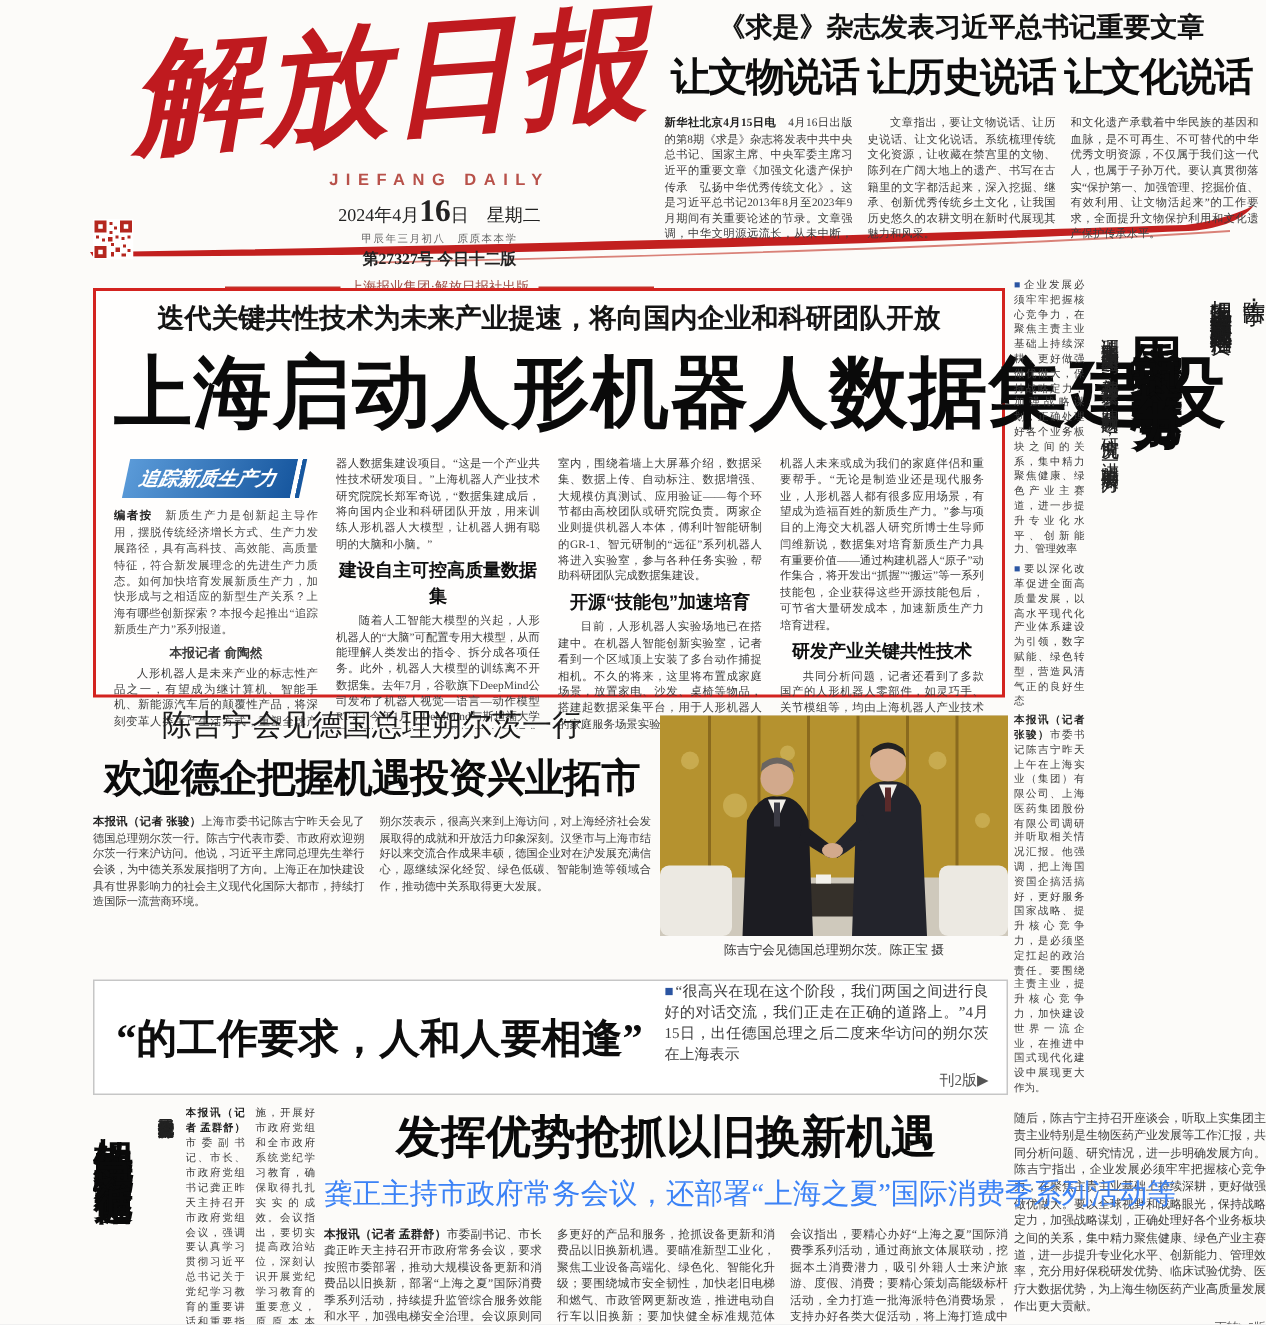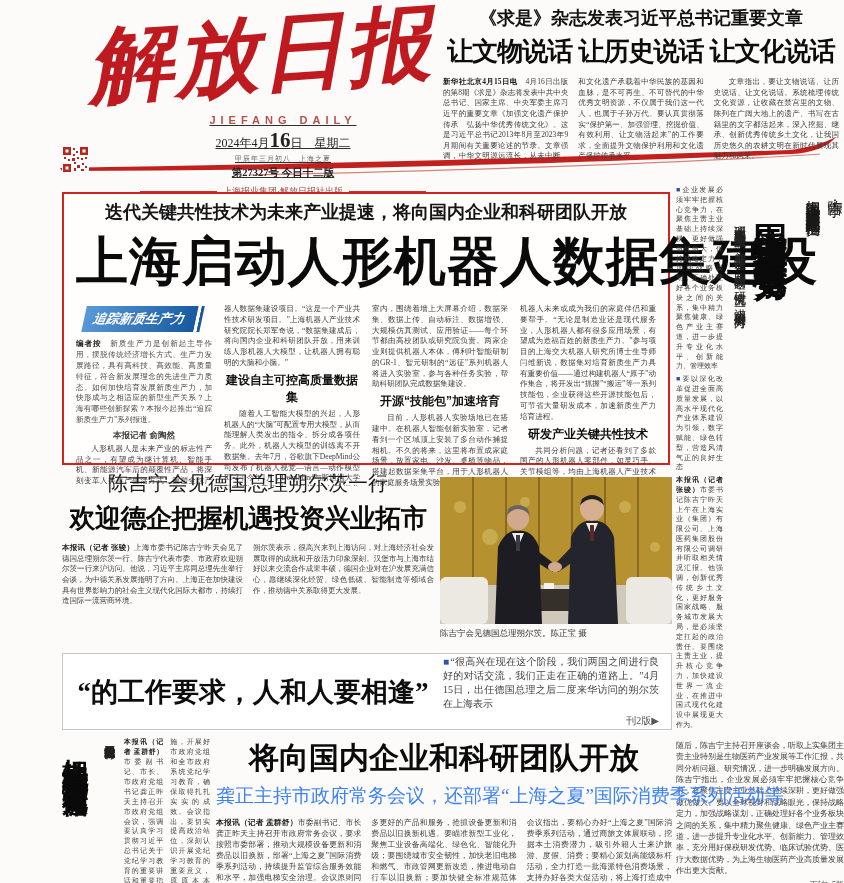--- a/index.html
+++ b/index.html
@@ -10,21 +10,21 @@
   .jcol p{margin:0 0 3px;text-indent:2em;}
   .jcol p.np{text-indent:0;}
   .lead{font-weight:bold;color:#222;}
   .jump{display:block;text-align:right;color:#555;margin-top:2px;text-indent:0;}
   .vtext{writing-mode:vertical-rl;}
 
   
   .logo{position:absolute;left:88px;top:-6px;width:352px;height:122px;line-height:122px;
         font-size:84px;font-weight:bold;font-style:italic;color:#bf1a1f;white-space:nowrap;
         transform:rotate(-4deg);letter-spacing:2px;}
-  .mast-center{position:absolute;left:140px;top:114px;width:286px;text-align:center;text-decoration:underline;}
+  .mast-center{position:absolute;left:150px;top:114px;width:286px;text-align:center;}
   .logo-en{font-size:11px;font-weight:bold;letter-spacing:5px;color:#b8514a;}
   .dateline{margin-top:2px;font-size:12px;color:#222;}
   .dateline .day{font-size:21px;font-weight:bold;text-align:center;}
   .lunar{font-size:7px;color:#666;margin-top:1px;letter-spacing:1px;}
   .issue{font-size:10.5px;font-weight:bold;color:#222;margin-top:2px;}
   .pubrow{margin-top:5px;display:flex;align-items:center;gap:6px;}
   .pubrow .rule{flex:1;height:2px;background:#c2342c;}
   .pubrow .pubtxt{font-size:9px;color:#9c4a42;white-space:nowrap;}
   .ribbon{position:absolute;left:0;top:130px;width:844px;height:60px;pointer-events:none;}
   .qr{position:absolute;left:62px;top:146px;}
@@ -61,21 +61,21 @@
   .rail-kicker .vtext{font-size:15px;letter-spacing:1px;color:#1a1a1a;}
   .rail-bottom{margin-top:8px;font-size:8px;height:143px;}
 
   
   .scholz{position:absolute;left:62px;top:470px;width:372px;}
   .s-kicker{text-align:center;font-size:20px;color:#1a1a1a;}
   .s-headline{text-align:center;font-size:26px;font-weight:900;letter-spacing:-0.5px;color:#0b0b0b;margin-top:4px;white-space:nowrap;}
   .s-cols{display:flex;gap:10px;margin-top:7px;}
   .s-col{flex:1;font-size:7.5px;height:113px;}
   .photo{position:absolute;left:440px;top:477px;width:232px;height:147px;overflow:hidden;background:#a98a35;}
-  .caption{position:absolute;left:440px;top:628px;width:232px;display:flex;justify-content:flex-start;
+  .caption{position:absolute;left:440px;top:628px;width:232px;display:flex;justify-content:center;
            font-size:8.5px;color:#333;}
 
   
   .quoteband{position:absolute;left:62px;top:653px;width:610px;height:77px;border:1px solid #c6c6c6;
              box-sizing:border-box;display:flex;align-items:center;background:#fff;}
   .quote-headline{flex:0 0 380px;text-align:center;font-size:27px;font-weight:bold;color:#0d0d0d;white-space:nowrap;}
   .quote-right{flex:1;font-size:10px;padding:6px 12px 6px 0;}
 
   
   .discipline{position:absolute;left:62px;top:738px;width:148px;height:145px;display:flex;gap:7px;overflow:hidden;}
@@ -124,46 +124,46 @@
         <rect x="23" y="20" width="2" height="2"></rect>
           <rect x="12" y="22" width="2" height="3"></rect>
           <rect x="19" y="23" width="3" height="2"></rect>
       </g>
     </svg>
     <div class="mast-center">
       <div class="logo-en hei">JIEFANG DAILY</div>
       <div class="dateline">
         <span>2024年4月</span><span class="day">16</span><span>日　星期二</span>
       </div>
-      <div class="lunar">甲辰年三月初八　上海之夏</div>
+      <div class="lunar">甲辰年三月初八　原原本本学</div>
       <div class="issue">
         <span>第27327号</span>
         <span>今日十二版</span>
       </div>
       <div class="pubrow">
         <span class="rule"></span>
         <span class="pubtxt">上海报业集团·解放日报社出版</span>
         <span class="rule"></span>
       </div>
     </div>
   </div>
 
   <div class="qiushi">
     <div class="q-kicker">《求是》杂志发表习近平总书记重要文章</div>
     <div class="q-headline hei">让文物说话 让历史说话 让文化说话</div>
     <div class="q-cols">
       <div class="q-col jcol">
         <p class="np"><span class="lead">新华社北京4月15日电</span><span>　4月16日出版的第8期《求是》杂志将发表中共中央总书记、国家主席、中央军委主席习近平的重要文章《加强文化遗产保护传承　弘扬中华优秀传统文化》。这是习近平总书记2013年8月至2023年9月期间有关重要论述的节录。文章强调，中华文明源远流长，从未中断，塑造了我们伟大的民族，文物</span></p>
       </div>
       <div class="q-col jcol">
+        <p>文章指出，要让文物说话、让历史说话、让文化说话。系统梳理传统文化资源，让收藏在禁宫里的文物、陈列在广阔大地上的遗产、书写在古籍里的文字都活起来，深入挖掘、继承、创新优秀传统乡土文化，让我国历史悠久的农耕文明在新时代展现其魅力和风采。</p>
+
+      </div>
+      <div class="q-col jcol">
         <p class="np">和文化遗产承载着中华民族的基因和血脉，是不可再生、不可替代的中华优秀文明资源，不仅属于我们这一代人，也属于子孙万代。要认真贯彻落实“保护第一、加强管理、挖掘价值、有效利用、让文物活起来”的工作要求，全面提升文物保护利用和文化遗产保护传承水平。</p>
-      </div>
-      <div class="q-col jcol">
-        <p>文章指出，要让文物说话、让历史说话、让文化说话。系统梳理传统文化资源，让收藏在禁宫里的文物、陈列在广阔大地上的遗产、书写在古籍里的文字都活起来，深入挖掘、继承、创新优秀传统乡土文化，让我国历史悠久的农耕文明在新时代展现其魅力和风采。</p>
-
       </div>
     </div>
   </div>
 
   <div class="mainbox">
     <div class="m-kicker">迭代关键共性技术为未来产业提速，将向国内企业和科研团队开放</div>
     <div class="m-headline hei">上海启动人形机器人数据集建设</div>
     <div class="m-cols">
       <div class="m-col jcol">
         <div class="badge hei">追踪新质生产力</div>
@@ -189,21 +189,21 @@
 
       </div>
     </div>
   </div>
 
   <div class="rail">
     <div class="rail-top">
       <div class="rail-bodycol jcol">
         <p class="np"><span class="bullet">■</span><span>企业发展必须牢牢把握核心竞争力，在聚焦主责主业基础上持续深耕，更好做强做优做大，保持战略定力，加强战略谋划，正确处理好各个业务板块之间的关系，集中精力聚焦健康、绿色产业主赛道，进一步提升专业化水平、创新能力、管理效率</span></p>
         <p class="np"><span class="bullet">■</span><span>要以深化改革促进全面高质量发展，以高水平现代化产业体系建设为引领，数字赋能、绿色转型，营造风清气正的良好生态</span></p>
-        <p class="np"><span class="lead">本报讯（记者 张骏）</span><span>市委书记陈吉宁昨天上午在上海实业（集团）有限公司、上海医药集团股份有限公司调研并听取相关情况汇报。他强调，创新优秀传统乡土文化，更好服务国家战略、服务城市发展大局，是必须坚定扛起的政治责任。要围绕主责主业，提升核心竞争力，加快建设世界一流企业，在推进中国式现代化建设中展现更大作为。</span></p>
+        <p class="np"><span class="lead">本报讯（记者 张骏）</span><span>市委书记陈吉宁昨天上午在上海实业（集团）有限公司、上海医药集团股份有限公司调研并听取相关情况汇报。他强调，把上海国资国企搞活搞好，更好服务国家战略、提升核心竞争力，是必须坚定扛起的政治责任。要围绕主责主业，提升核心竞争力，加快建设世界一流企业，在推进中国式现代化建设中展现更大作为。</span></p>
       </div>
       <div class="rail-subkicker vtext">调研上实集团及旗下上海医药，并主持召开座谈会，共同分析问题、研究情况，进一步明确发展方向</div>
       <div class="rail-headline vtext hei">围绕主责主业提升企业核心竞争力</div>
       <div class="rail-kicker">
         <div class="vtext">陈吉宁：</div>
         <div class="vtext">把上海国资国企搞活搞好是必须坚定扛起的政治责任</div>
       </div>
     </div>
     <div class="rail-bottom jcol">
       <p class="np">随后，陈吉宁主持召开座谈会，听取上实集团主责主业特别是生物医药产业发展等工作汇报，共同分析问题、研究情况，进一步明确发展方向。陈吉宁指出，企业发展必须牢牢把握核心竞争力，在聚焦主责主业基础上持续深耕，更好做强做优做大。要以全球视野和战略眼光，保持战略定力，加强战略谋划，正确处理好各个业务板块之间的关系，集中精力聚焦健康、绿色产业主赛道，进一步提升专业化水平、创新能力、管理效率，充分用好保税研发优势、临床试验优势、医疗大数据优势，为上海生物医药产业高质量发展作出更大贡献。</p>
@@ -285,21 +285,21 @@
     <div class="d-kicker vtext">龚正主持会议部署开展市政府党组党纪学习教育</div>
     <div class="d-col jcol">
       <p class="np"><span class="lead">本报讯（记者 孟群舒）</span><span>市委副书记、市长、市政府党组书记龚正昨天主持召开市政府党组会议，强调要认真学习贯彻习近平总书记关于党纪学习教育的重要讲话和重要指示精神，按照中央部署和市委要求，认真组织实</span></p>
     </div>
     <div class="d-col jcol">
       <p class="np">施，开展好市政府党组和全市政府系统党纪学习教育，确保取得扎扎实实的成效。会议指出，要切实提高政治站位，深刻认识开展党纪学习教育的重要意义，原原本本学、逐章逐条学。</p>
     </div>
   </div>
 
   <div class="renewal">
-    <div class="r-headline hei">将向国内企业和科研团队开放</div>
+    <div class="r-headline hei">发挥优势抢抓以旧换新机遇</div>
     <div class="r-subhead">龚正主持市政府常务会议，还部署“上海之夏”国际消费季系列活动等</div>
     <div class="r-cols">
       <div class="r-col jcol">
         <p class="np"><span class="lead">本报讯（记者 孟群舒）</span><span>市委副书记、市长龚正昨天主持召开市政府常务会议，要求按照市委部署，推动大规模设备更新和消费品以旧换新，部署“上海之夏”国际消费季系列活动，持续提升监管综合服务效能和水平，加强电梯安全治理。会议原则同意《上海市推动大规模设备更新和消费品以旧换新行动计划（2024—2027年）》并指出，要充分发挥上海的产业和市场优势，强化企业关键主体作用，推出更</span></p>
       </div>
       <div class="r-col jcol">
         <p class="np">多更好的产品和服务，抢抓设备更新和消费品以旧换新机遇。要瞄准新型工业化，聚焦工业设备高端化、绿色化、智能化升级；要围绕城市安全韧性，加快老旧电梯和燃气、市政管网更新改造，推进电动自行车以旧换新；要加快健全标准规范体系，畅通回收循环利用主链条，提供丰富金融供给，让企业和群众“换得更踏实、用得更舒心”。</p>
       </div>
       <div class="r-col jcol">
         <p class="np">会议指出，要精心办好“上海之夏”国际消费季系列活动，通过商旅文体展联动，挖掘本土消费潜力，吸引外籍人士来沪旅游、度假、消费；要精心策划高能级标杆活动，全力打造一批海派特色消费场景，支持办好各类大促活动，将上海打造成中国入境旅游第一站，联动长三角推广系列文旅精品线路和产品。</p>

